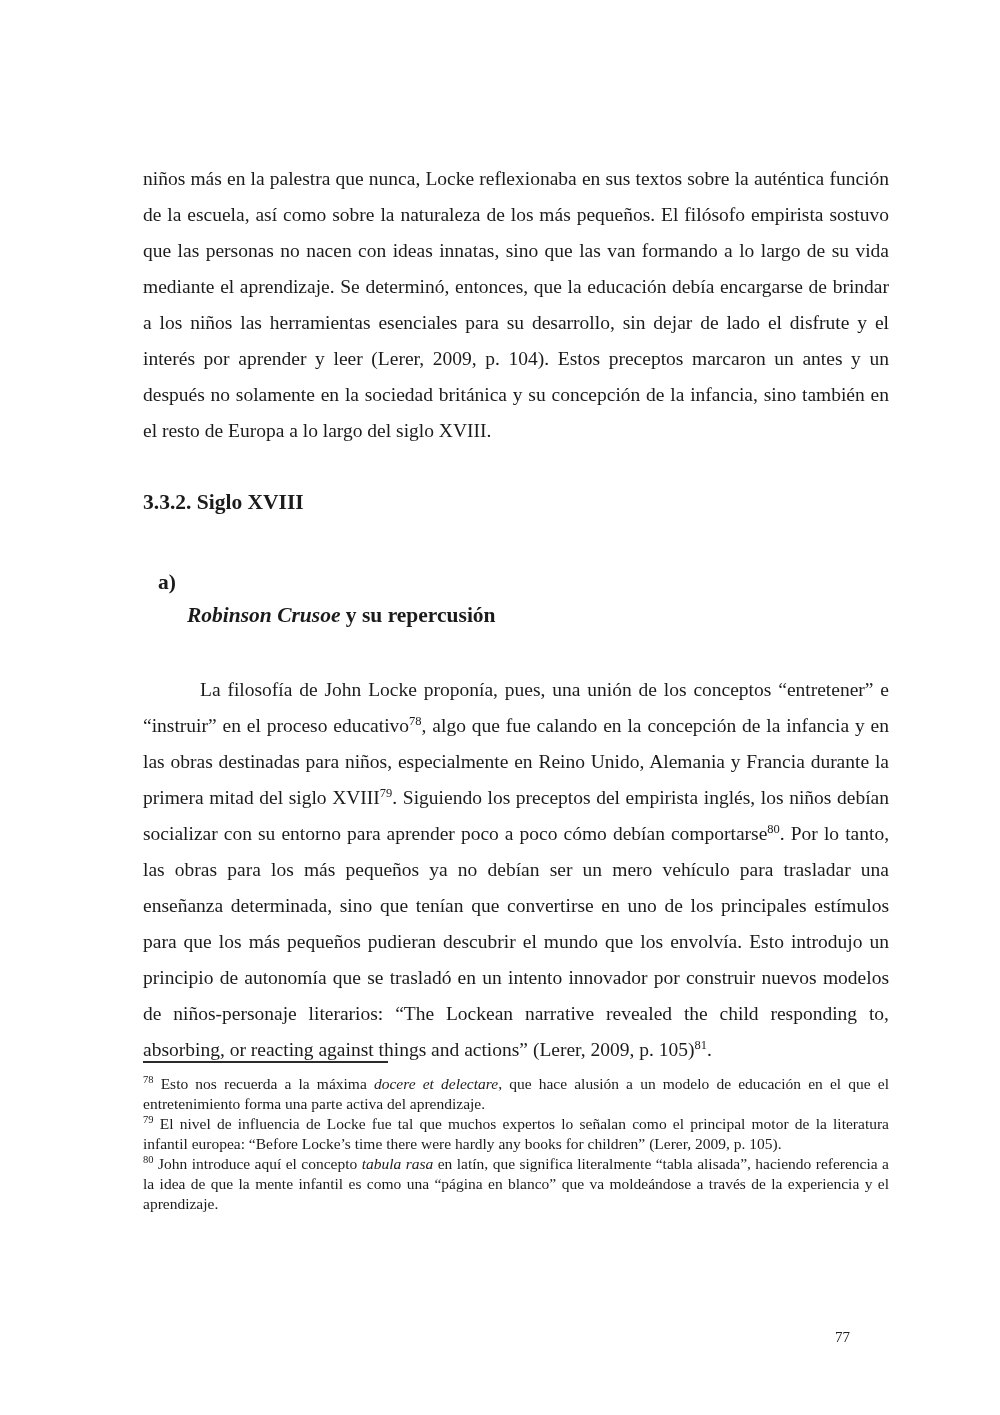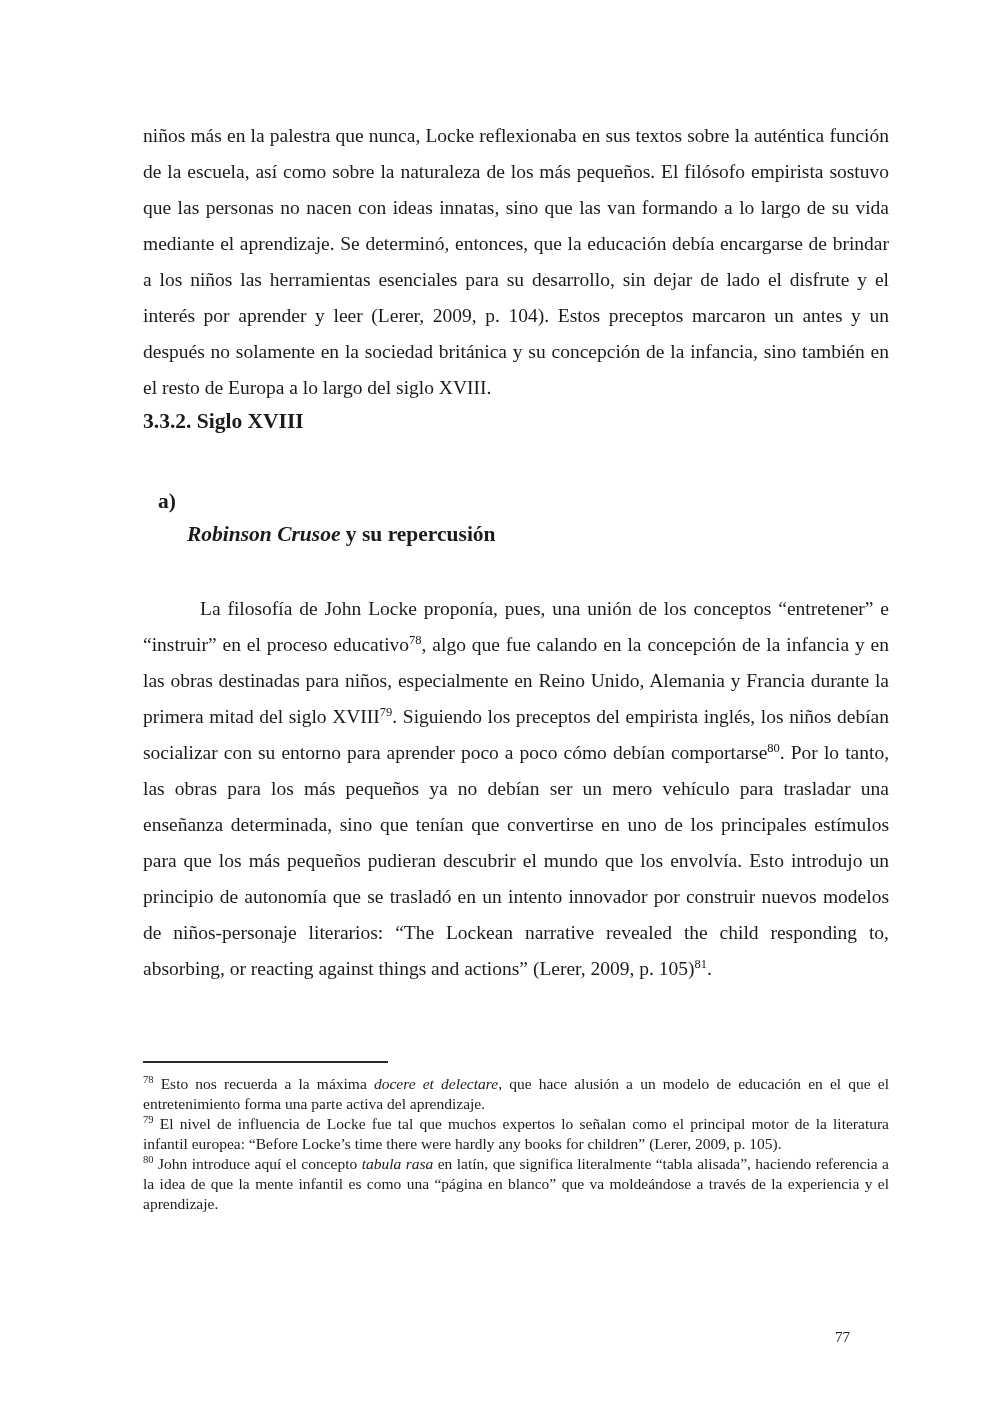--- a/index.html
+++ b/index.html
@@ -16,27 +16,29 @@
   .content {
     position: absolute;
     left: 143px;
     top: 118px;
     width: 746px;
   }
   .body-text {
     font-size: 19.5px;
     line-height: 36px;
     text-align: justify;
+    margin-top: 43px;
   }
   .body-text sup {
     font-size: 12.5px;
     line-height: 0;
     vertical-align: super;
   }
   .section-heading {
+    margin-top: 38px;
     font-size: 21.5px;
     font-weight: bold;
     line-height: 30px;
   }
   .subsection {
     margin-top: 49px;
     display: flex;
     align-items: flex-start;
     padding-left: 15px;
     font-weight: bold;

